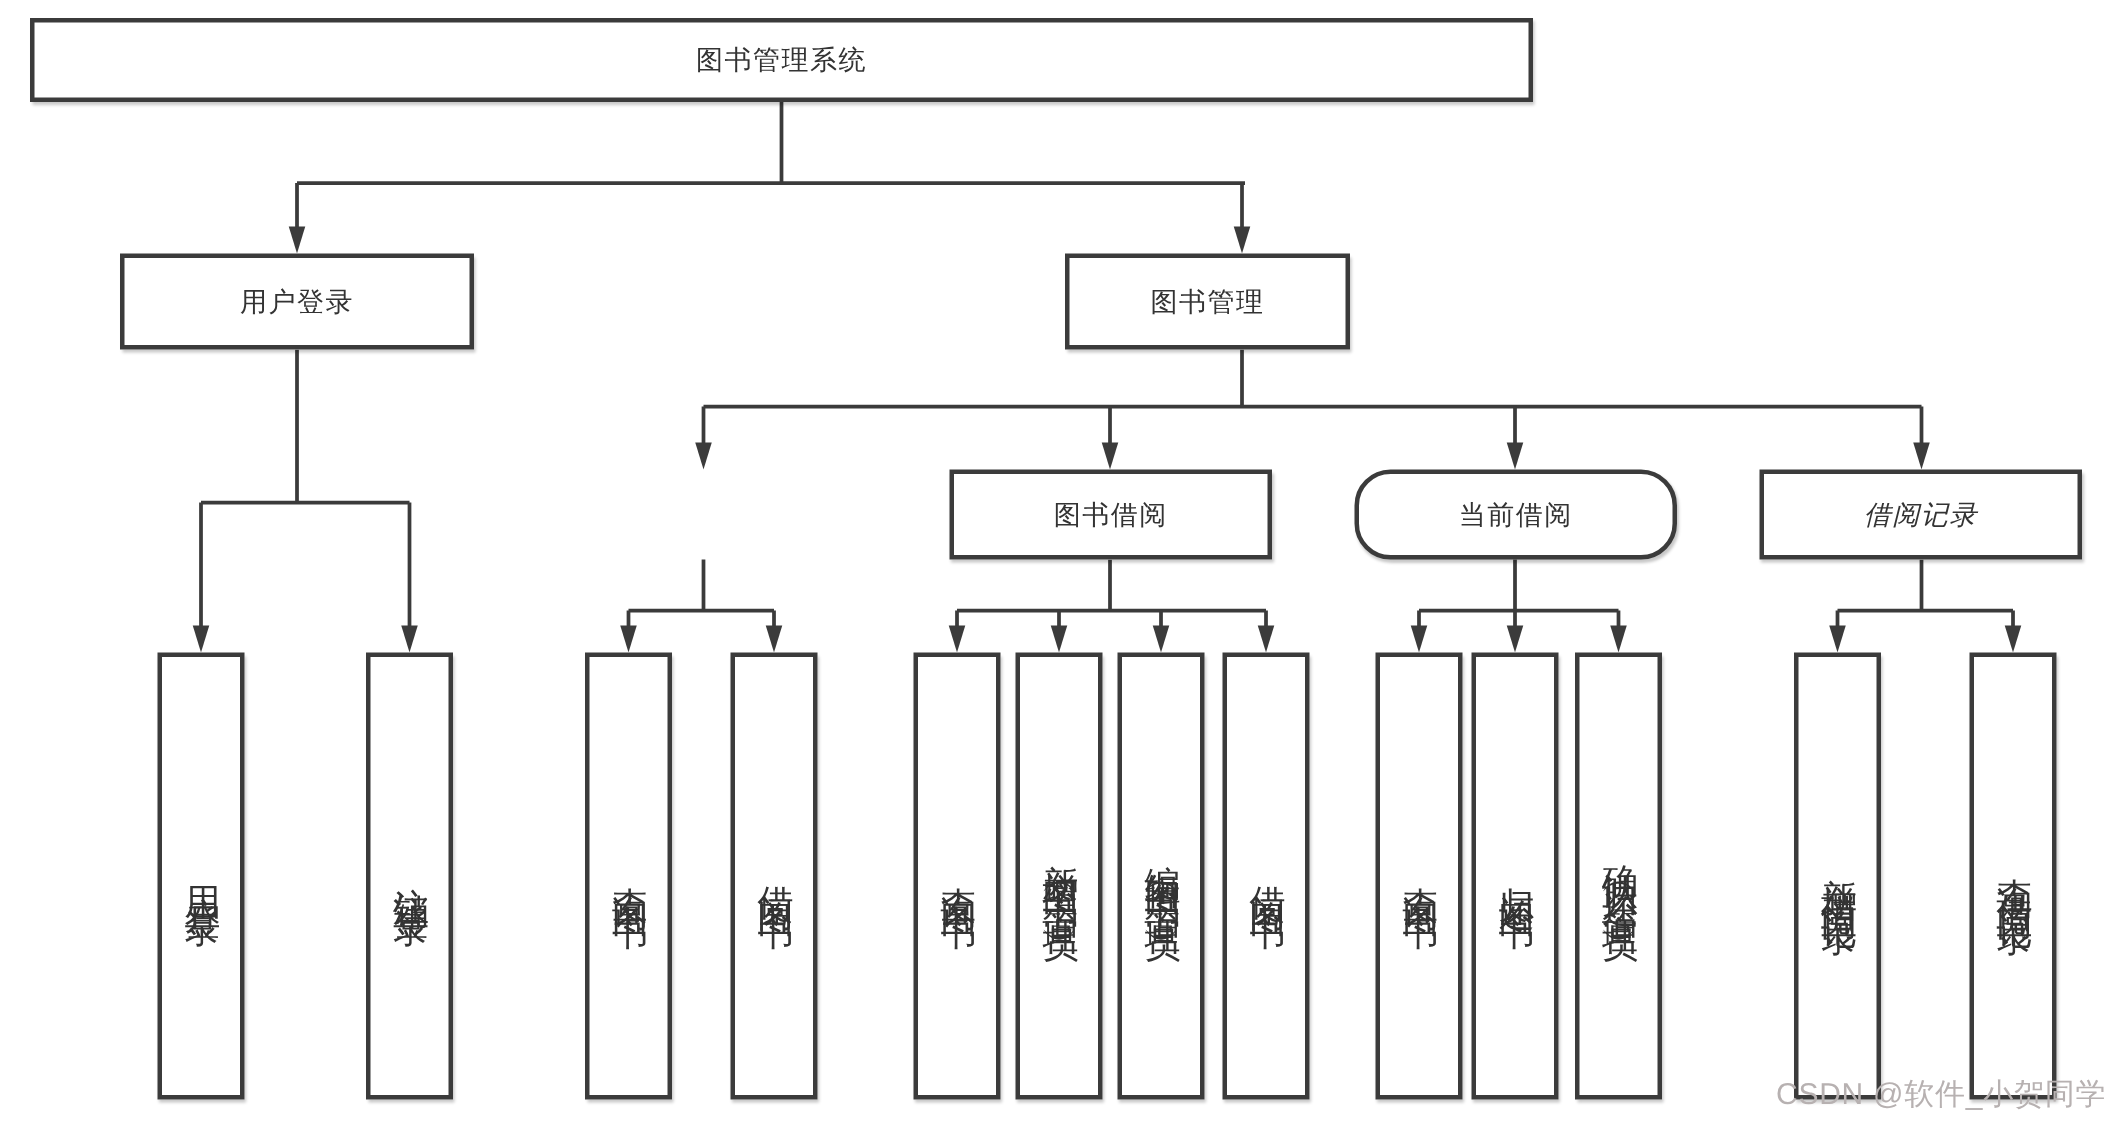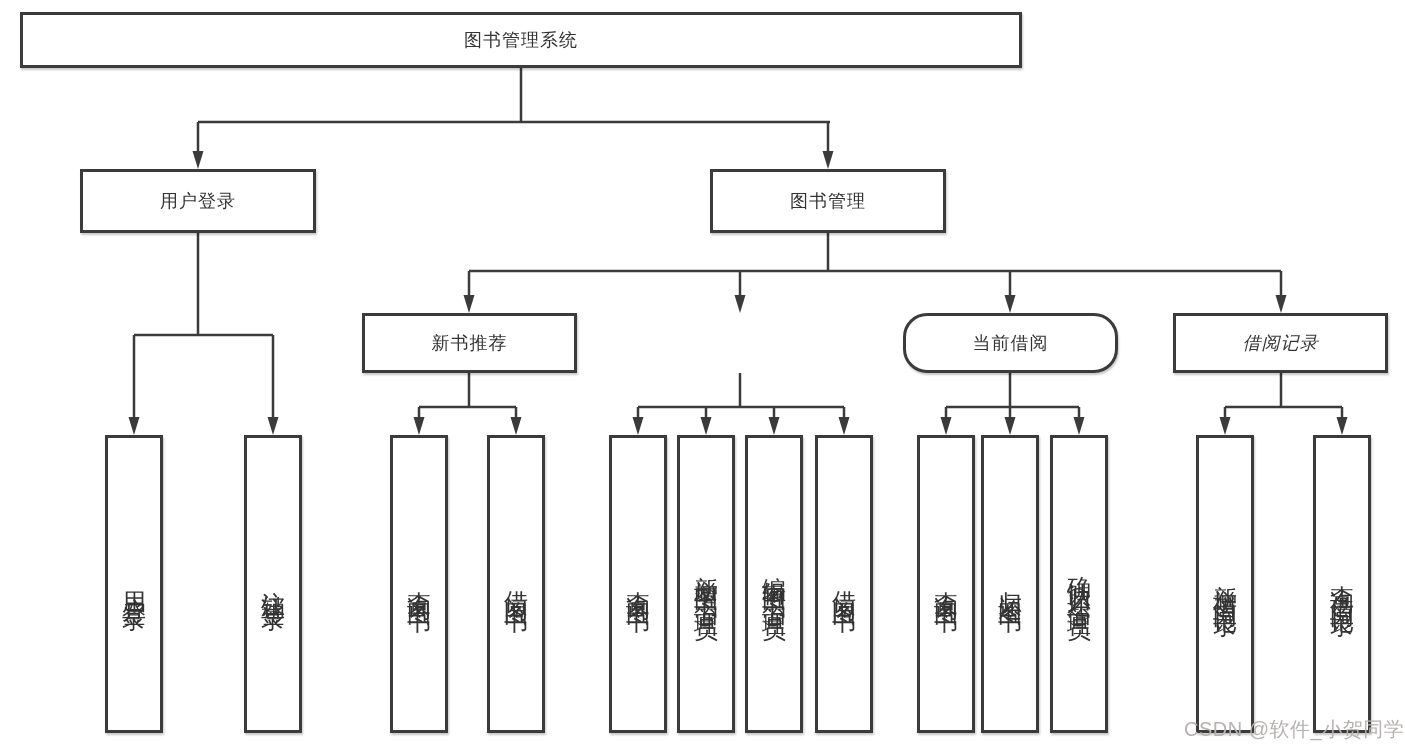--- a/index.html
+++ b/index.html
@@ -135,26 +135,26 @@
     </g>
   </svg>
 
   <div class="node" style="left:20px; top:12px; width:1002px; height:56px;">
     <span class="hlabel">图书管理系统</span>
   </div>
 
   <div class="node" style="left:80px; top:169px; width:236px; height:64px;">
     <span class="hlabel">用户登录</span>
   </div>
-  <div class="node" style="left:710px; top:169px; width:236px; height:64px;">
+  <div class="node" style="left:710px; top:169px; width:190px; height:64px;">
     <span class="hlabel">图书管理</span>
   </div>
 
-  <div class="node" style="left:362px; top:313px; width:215px; height:60px;">
-    <span class="hlabel">新书推荐</span>
+  <div class="node" style="left:633px; top:313px; width:215px; height:60px;">
+    <span class="hlabel">图书借阅</span>
   </div>
   <div class="node" style="left:903px; top:313px; width:215px; height:60px;border-radius:24px;">
     <span class="hlabel">当前借阅</span>
   </div>
   <div class="node" style="left:1173px; top:313px; width:215px; height:60px;font-style:italic;">
     <span class="hlabel">借阅记录</span>
   </div>
 
   <div class="node" style="left:105px; top:435px; width:58px; height:298px;">
     <span class="vtext">用户登录</span>

